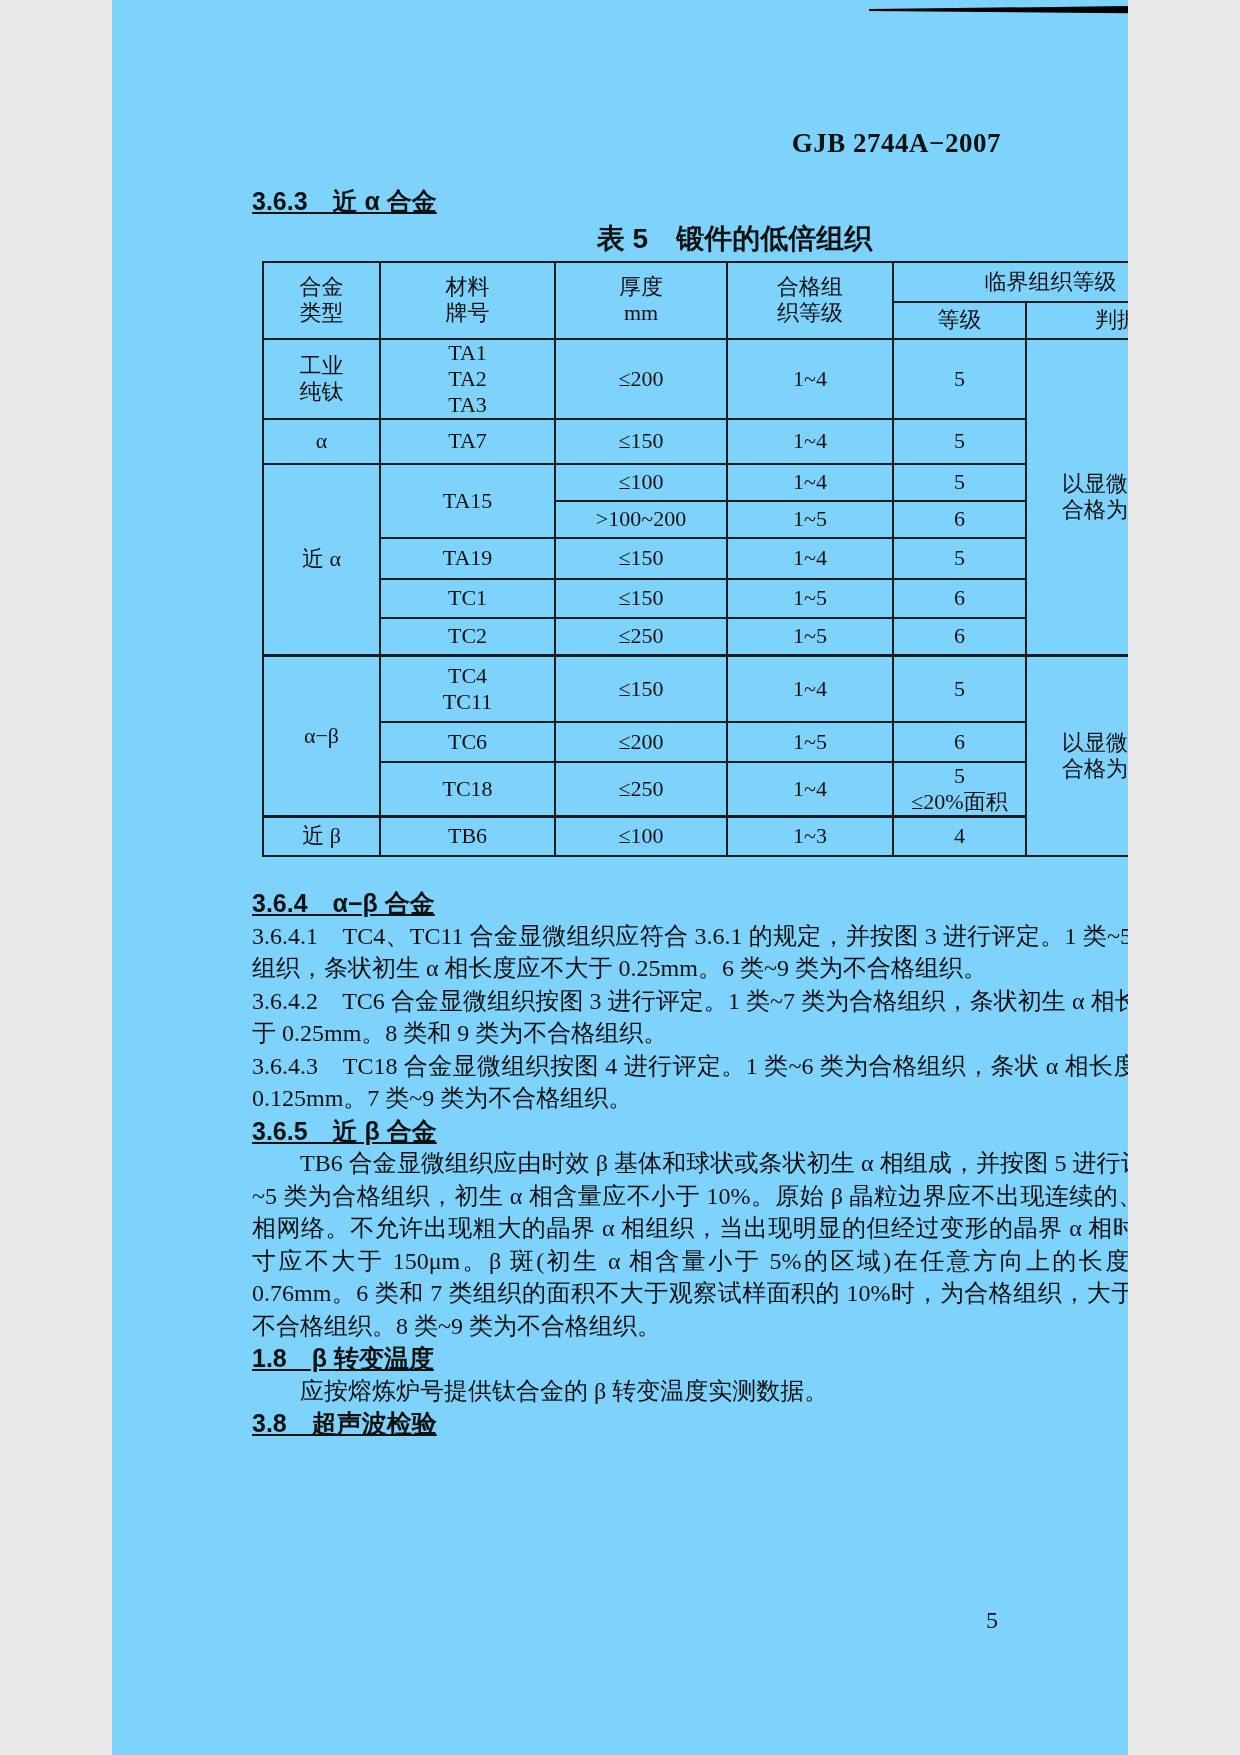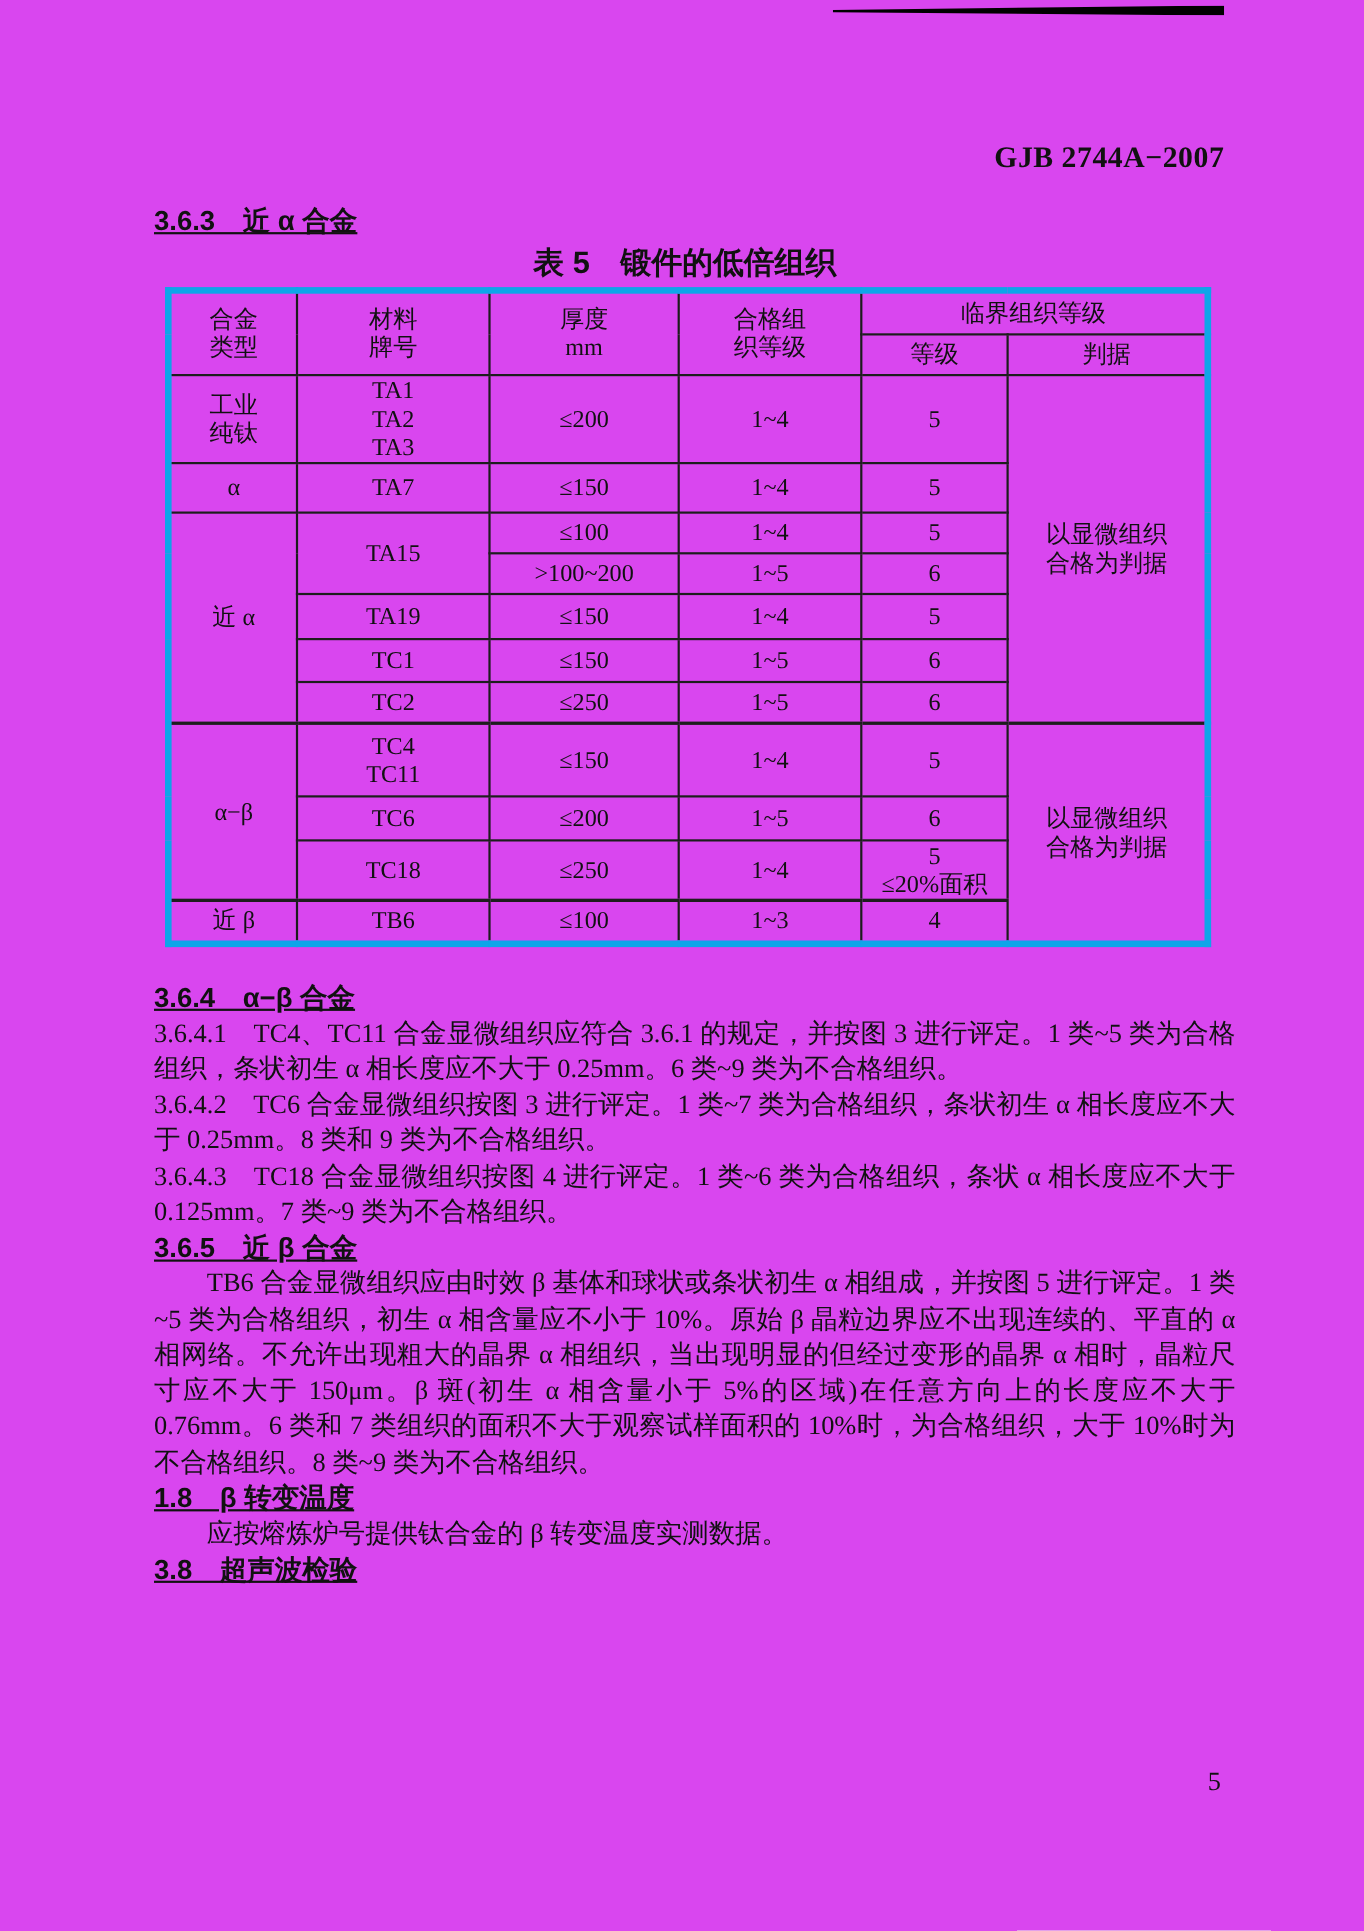--- a/index.html
+++ b/index.html
@@ -1,20 +1,20 @@
 <!DOCTYPE html>
 <html><head>
 <meta charset="utf-8">
 <style>
   html,body { margin:0; padding:0; background:#e8e8e8; }
   .page {
     position:relative;
-    width:1240px; height:1755px;
+    width:1016px; height:1755px;
     margin:0 auto;
-    background:#d946ef;
+    background:#7dd3fc;
     overflow:hidden;
     color:#111;
     font-family:"Liberation Serif","DejaVu Serif",serif;
   }
   .top-rule {
     position:absolute; left:757px; top:5px; width:356px; height:9px;
     background:#000;
     clip-path:polygon(0 45%, 100% 0, 100% 100%, 0 68%);
   }
   .doc-number {
@@ -41,21 +41,21 @@
   .tablewrap { width:945px; margin:8px 0 30px 10px; }
   .table-title {
     font-family:"Liberation Sans","DejaVu Sans",sans-serif;
     font-weight:bold; font-size:28px; line-height:26px;
     text-align:center; margin-bottom:9px;
     white-space:pre-line;
   }
   table.t5 {
     border-collapse:collapse; table-layout:fixed;
     width:945px;
-    border:6px solid #0ea5e9;
+    border:2px solid #0ea5e9;
     font-family:Liberation Serif, serif;
   }
   table.t5 td {
     border:2px solid #1d1d1d;
     text-align:center; vertical-align:middle;
     font-size:22px; line-height:26px;
     padding:0 2px;
     white-space:pre-line;
     overflow:hidden;
   }

